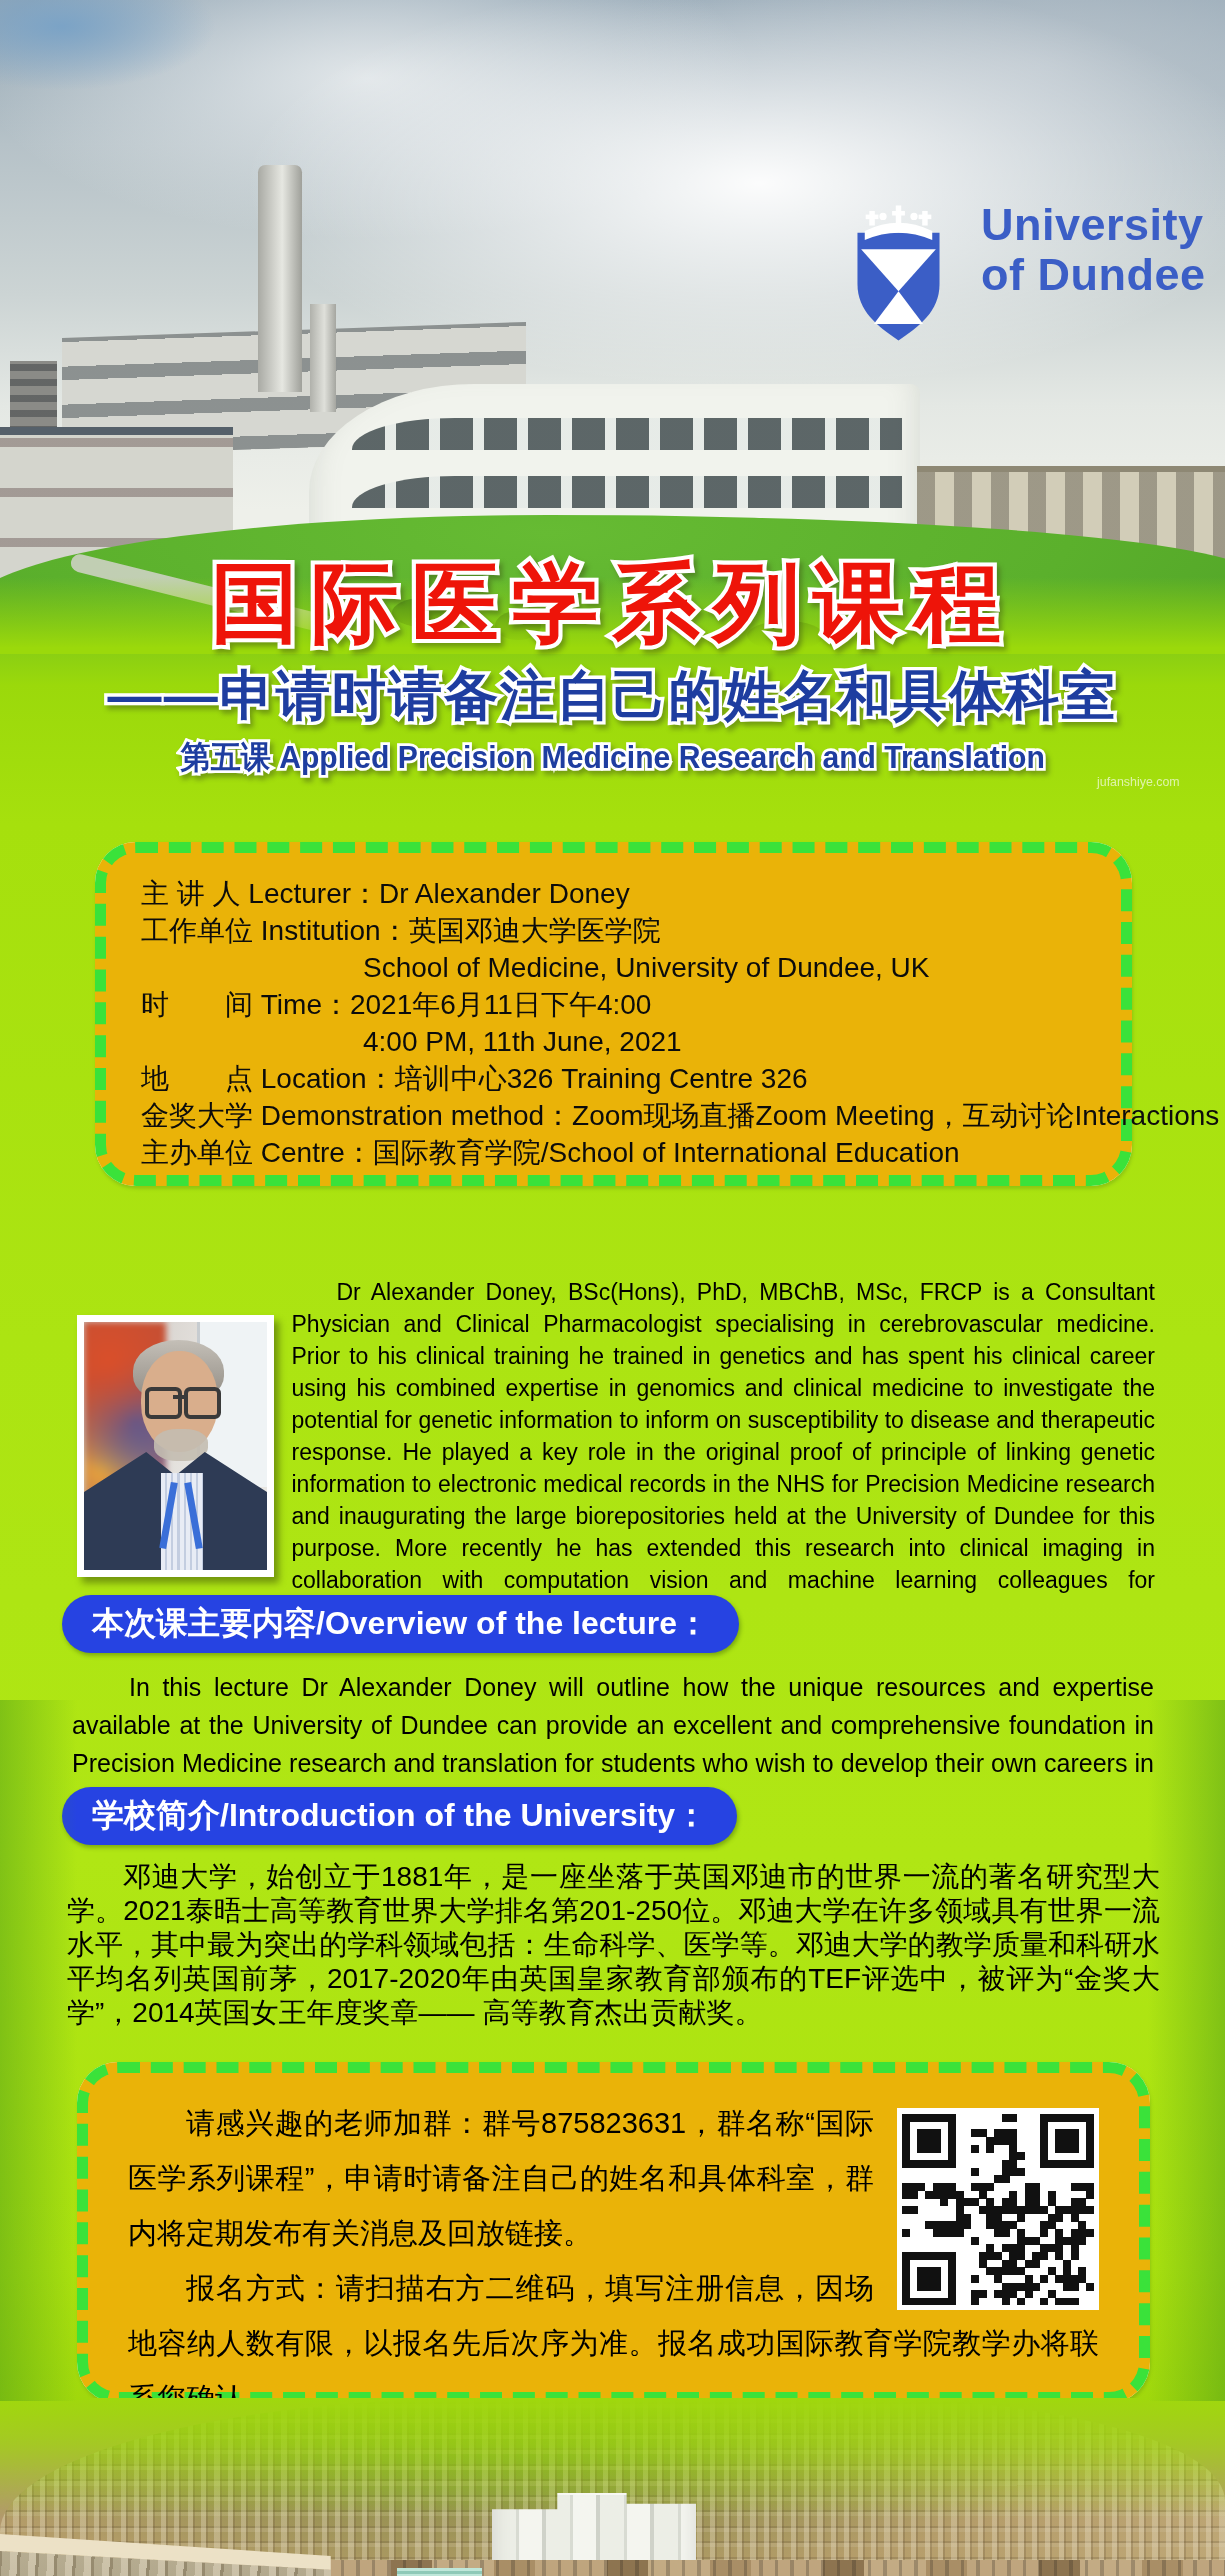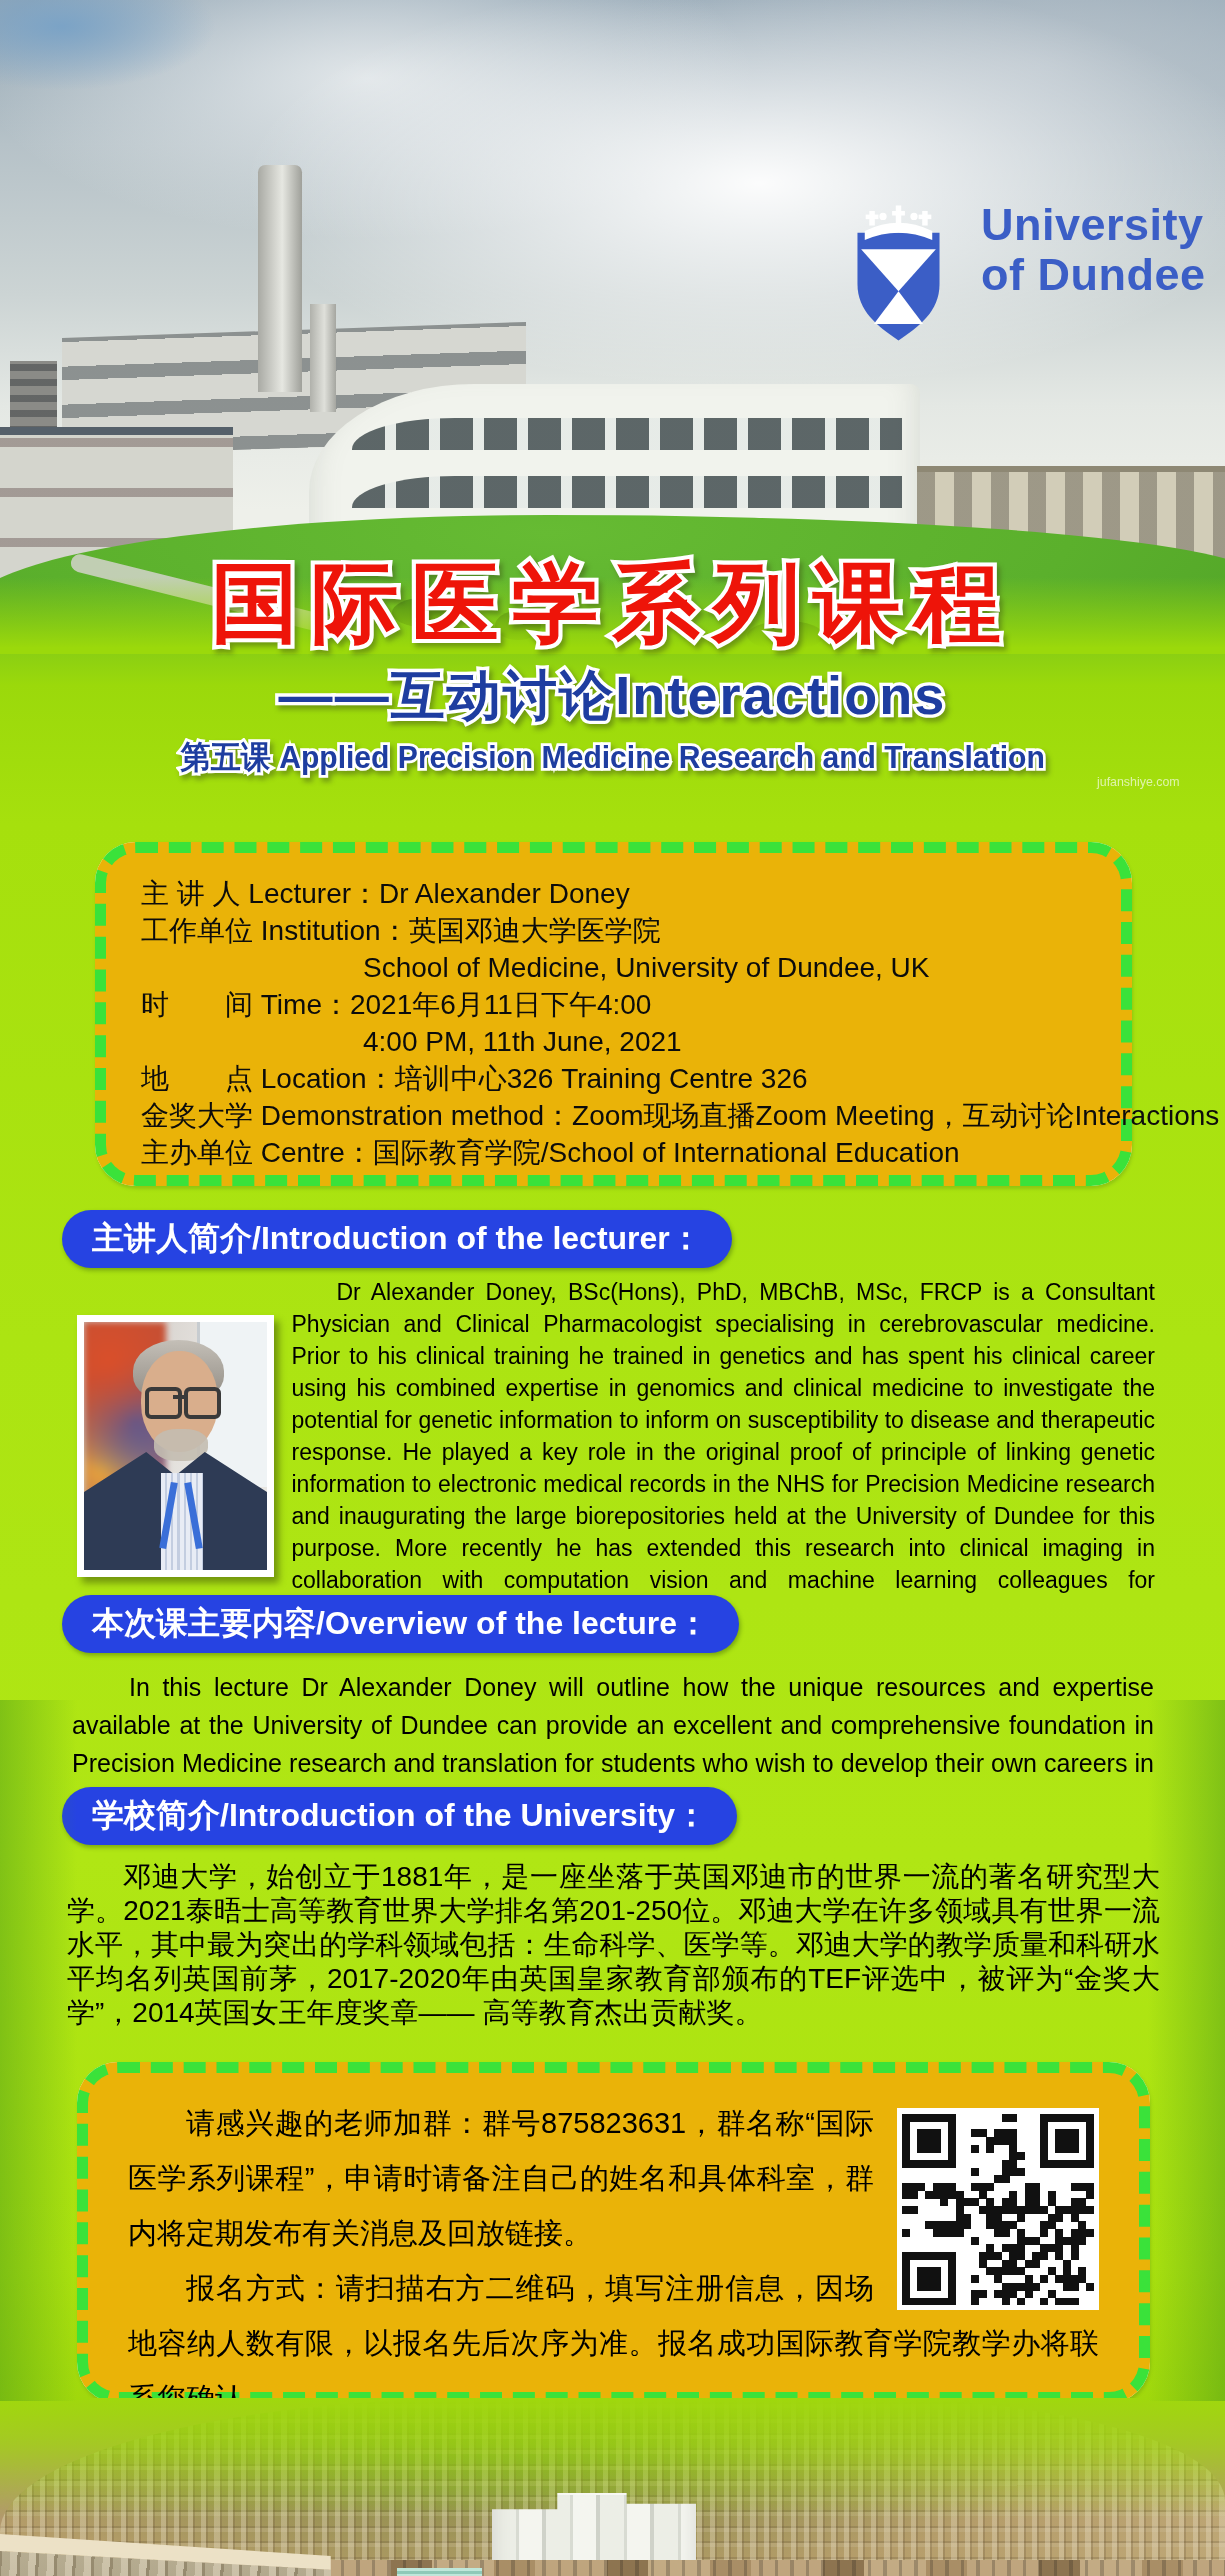--- a/index.html
+++ b/index.html
@@ -183,40 +183,39 @@
       <polygon points="14,54 96,54 55,100" fill="#fff"></polygon>
       <polygon points="55,100 28,136 82,136" fill="#fff"></polygon>
     </svg>
     <div class="logo-text">
       <div>University</div>
       <div>of Dundee</div>
     </div>
   </div>
 
   <div class="abs headline title-main outlined">国际医学系列课程</div>
-  <div class="abs headline title-sub outlined">——互动讨论Interactions</div>
+  <div class="abs headline title-sub outlined">——申请时请备注自己的姓名和具体科室</div>
   <div class="abs headline title-session outlined">
     <span>第五课 Applied Precision Medicine Research and Translation</span>
   </div>
   <div class="abs wm wm-mid">jufanshiye.com</div>
 
   <div class="abs dash-wrap info-box">
     <div class="dash-inner info-inner">
       <div class="info-row">主 讲 人  Lecturer：Dr Alexander Doney</div>
       <div class="info-row">工作单位  Institution：英国邓迪大学医学院</div>
       <div class="info-row indent">School of Medicine, University of Dundee, UK</div>
       <div class="info-row">时　　间  Time：2021年6月11日下午4:00</div>
       <div class="info-row indent">4:00 PM, 11th June, 2021</div>
       <div class="info-row">地　　点  Location：培训中心326 Training Centre 326</div>
       <div class="info-row">金奖大学  Demonstration method：Zoom现场直播Zoom Meeting，互动讨论Interactions</div>
       <div class="info-row">主办单位  Centre：国际教育学院/School of International Education</div>
     </div>
   </div>
 
-  <div class="abs pill pill1">主讲人简介/Introduction of the lecturer：</div>
   <div class="abs bio">
     <div class="portrait">
       <div class="p-art"></div>
       <div class="p-window"></div>
       <div class="p-hair"></div>
       <div class="p-head"></div>
       <div class="p-glass pg-l"></div>
       <div class="p-glass pg-r"></div>
       <div class="p-bridge"></div>
       <div class="p-beard"></div>

